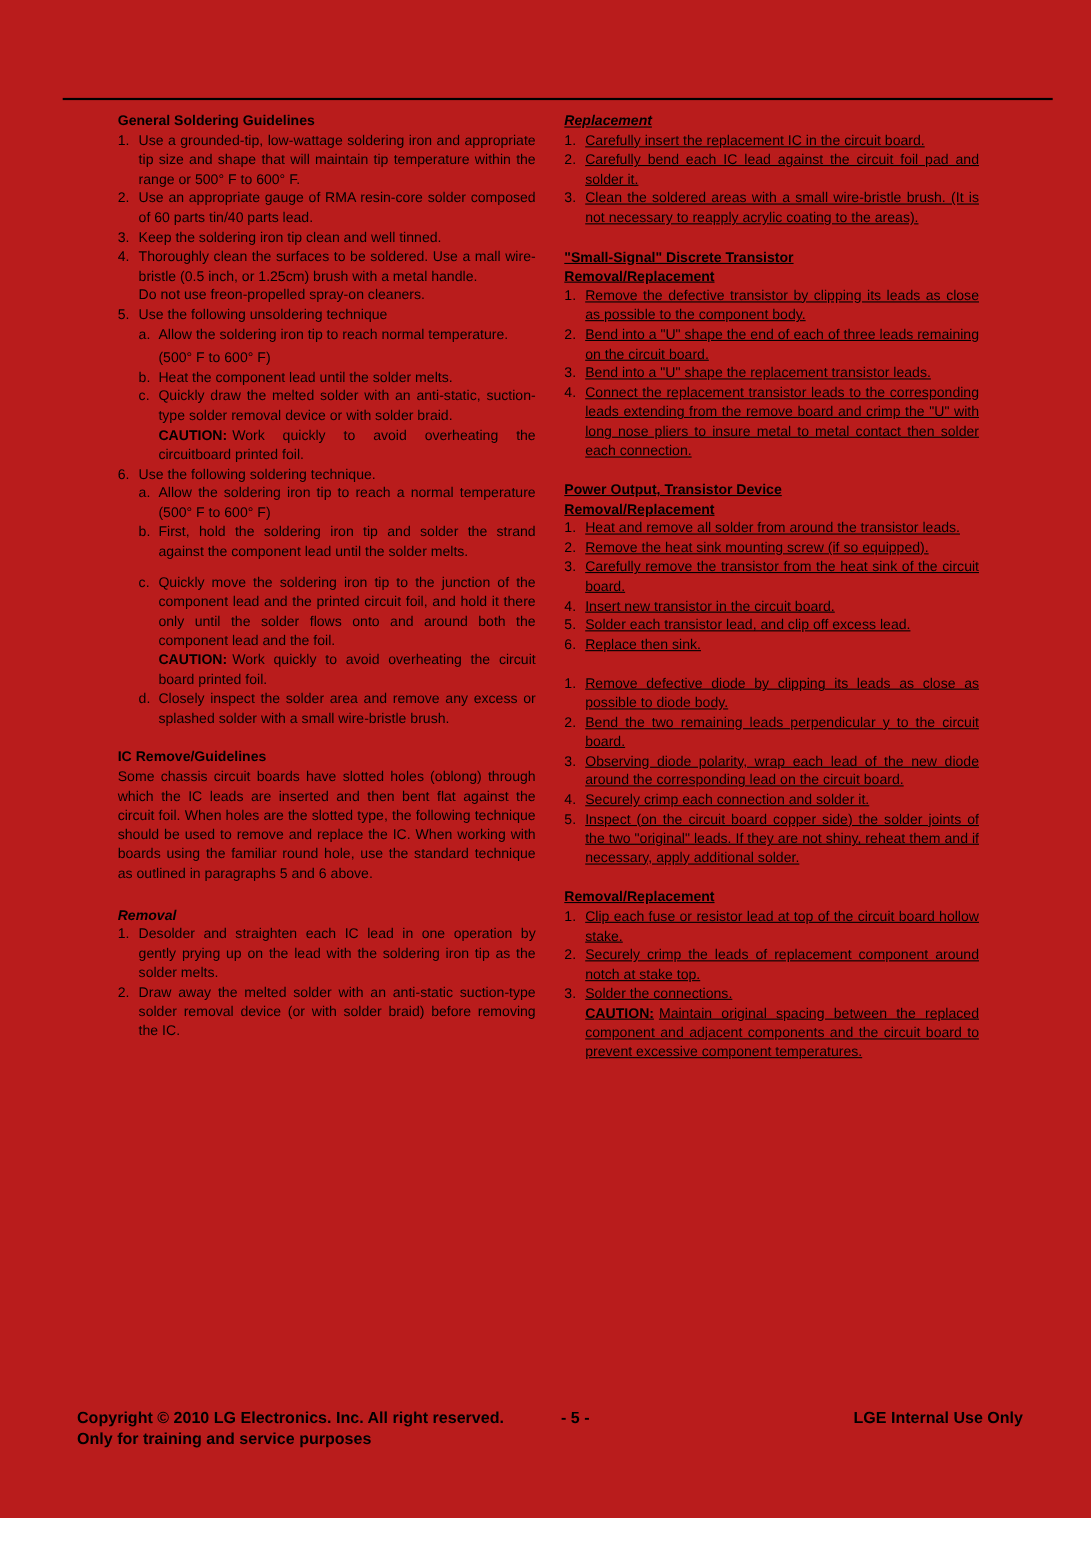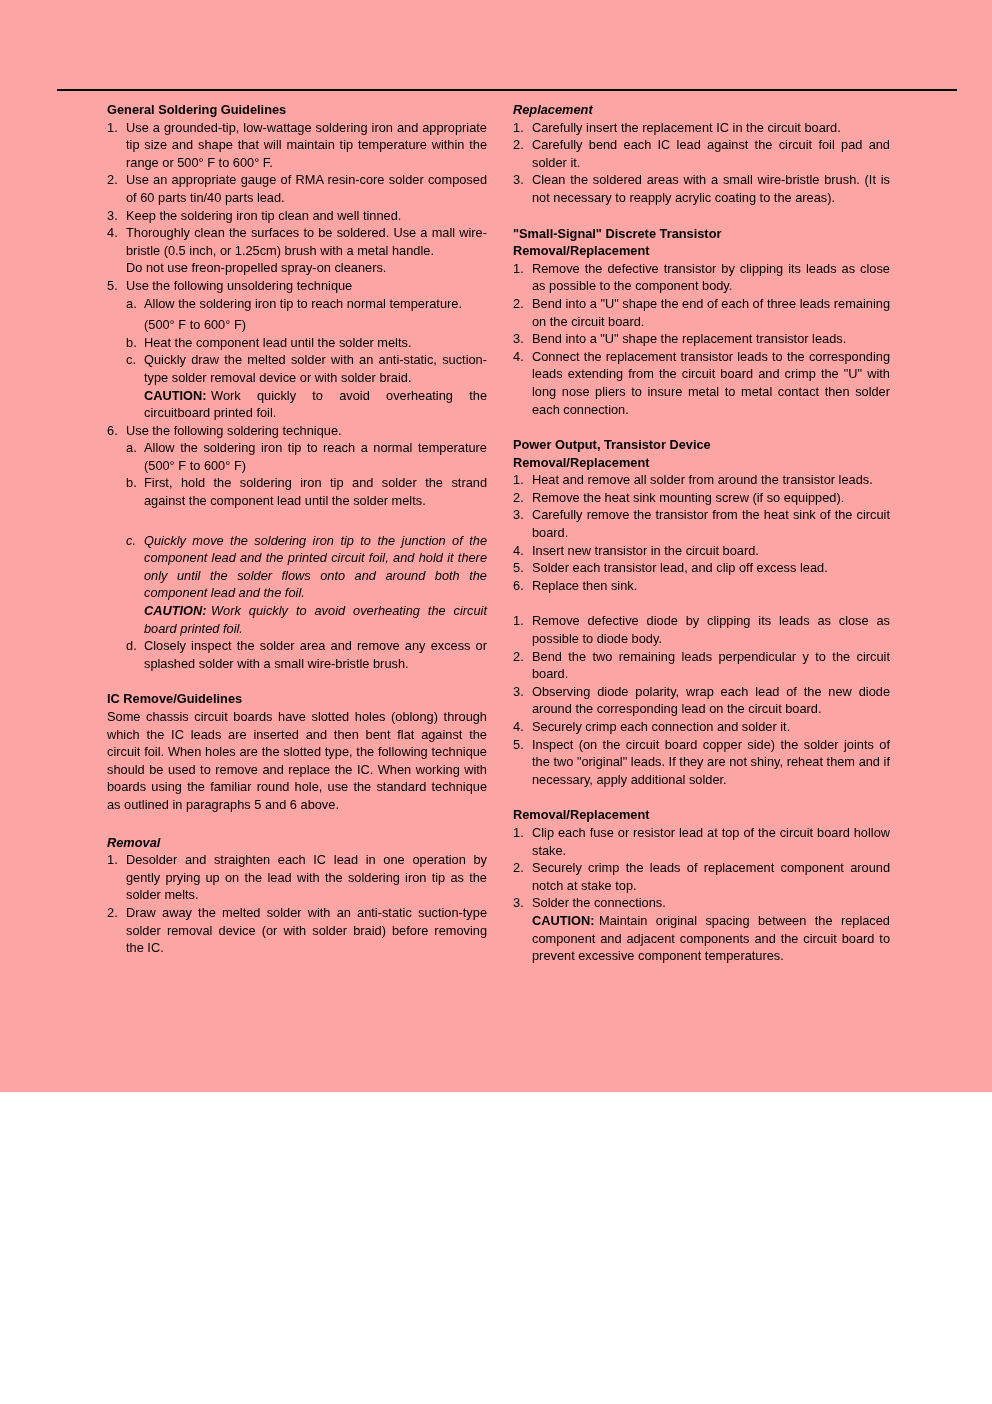--- a/index.html
+++ b/index.html
@@ -1,39 +1,39 @@
 <!DOCTYPE html>
 <html><head>
 <meta charset="utf-8">
 <style>
   html,body{margin:0;padding:0;background:#fff;}
   .page{
-    position:relative;width:992px;height:1092px;background:#fca5a5;
+    position:relative;width:992px;height:1380px;background:#b91c1c;
     font-family:"Liberation Sans",sans-serif;color:#000;
     font-size:12.8px;line-height:17.6px;overflow:hidden;
   }
   .top-rule{position:absolute;top:89px;left:57px;width:900px;border-top:2px solid #000;}
   .content{position:absolute;top:101px;left:107px;display:flex;gap:26px;}
   .col{text-align:justify;}
   .col-left{width:380px;}
-  .col-right{width:377px;}
+  .col-right{width:377px;text-decoration:underline;}
   .section{margin:0;}
   .section + .section{margin-top:18px;}
   .section.removal-sec{margin-top:20px;}
   .h{font-weight:bold;margin:0;font-size:12.8px;line-height:17.6px;}
   .hi{font-weight:bold;font-style:italic;margin:0;font-size:12.8px;line-height:17.6px;}
   p{margin:0;}
   ol{margin:0;padding:0;list-style:none;}
   ol.num{counter-reset:n;}
   ol.num > li{counter-increment:n;position:relative;padding-left:19px;}
   ol.num > li::before{content:counter(n) ".";position:absolute;left:0;top:0;}
   ol.alpha{counter-reset:a;}
   ol.alpha > li{counter-increment:a;position:relative;padding-left:18px;}
   ol.alpha > li::before{content:counter(a,lower-alpha) ".";position:absolute;left:0;top:0;}
-  li.gap{margin-top:22px;font-style:italic;}
+  li.gap{margin-top:11px;}
   .subline{}
   .paren-line{margin-top:4px;}
   .caution b{margin-right:0.35em;}
   .footer{position:absolute;left:70px;top:1281px;width:860px;font-size:14.6px;line-height:19px;font-weight:bold;}
   .footer-row1{position:relative;}
   .page-num{position:absolute;left:440px;top:0;}
   .right-note{position:absolute;right:0;top:0;text-align:center;}
 </style>
 </head>
 <body>
@@ -110,21 +110,21 @@
         </ol>
       </div>
 
       <div class="section">
         <p class="h">"Small-Signal" Discrete Transistor</p>
         <p class="h">Removal/Replacement</p>
         <ol class="num">
           <li><span>Remove the defective transistor by clipping its leads as close as possible to the component body.</span></li>
           <li><span>Bend into a "U" shape the end of each of three leads remaining on the circuit board.</span></li>
           <li><span>Bend into a "U" shape the replacement transistor leads.</span></li>
-          <li><span>Connect the replacement transistor leads to the corresponding leads extending from the circuit board and crimp the "U" with long nose pliers to insure metal to metal contact then solder each connection.</span></li>
+          <li><span>Connect the replacement transistor leads to the corresponding leads extending from the remove board and crimp the "U" with long nose pliers to insure metal to metal contact then solder each connection.</span></li>
         </ol>
       </div>
 
       <div class="section">
         <p class="h">Power Output, Transistor Device</p>
         <p class="h">Removal/Replacement</p>
         <ol class="num">
           <li><span>Heat and remove all solder from around the transistor leads.</span></li>
           <li><span>Remove the heat sink mounting screw (if so equipped).</span></li>
           <li><span>Carefully remove the transistor from the heat sink of the circuit board.</span></li>
@@ -158,14 +158,15 @@
 
     </div>
   </div>
 
   <div class="footer">
     <div class="footer-row1">
       <span>Copyright © 2010 LG Electronics. Inc. All right reserved.</span>
       <span class="page-num">- 5 -</span>
       <span class="right-note">LGE Internal Use Only</span>
     </div>
+    <div>Only for training and service purposes</div>
   </div>
 </div>
 
 </body></html>

